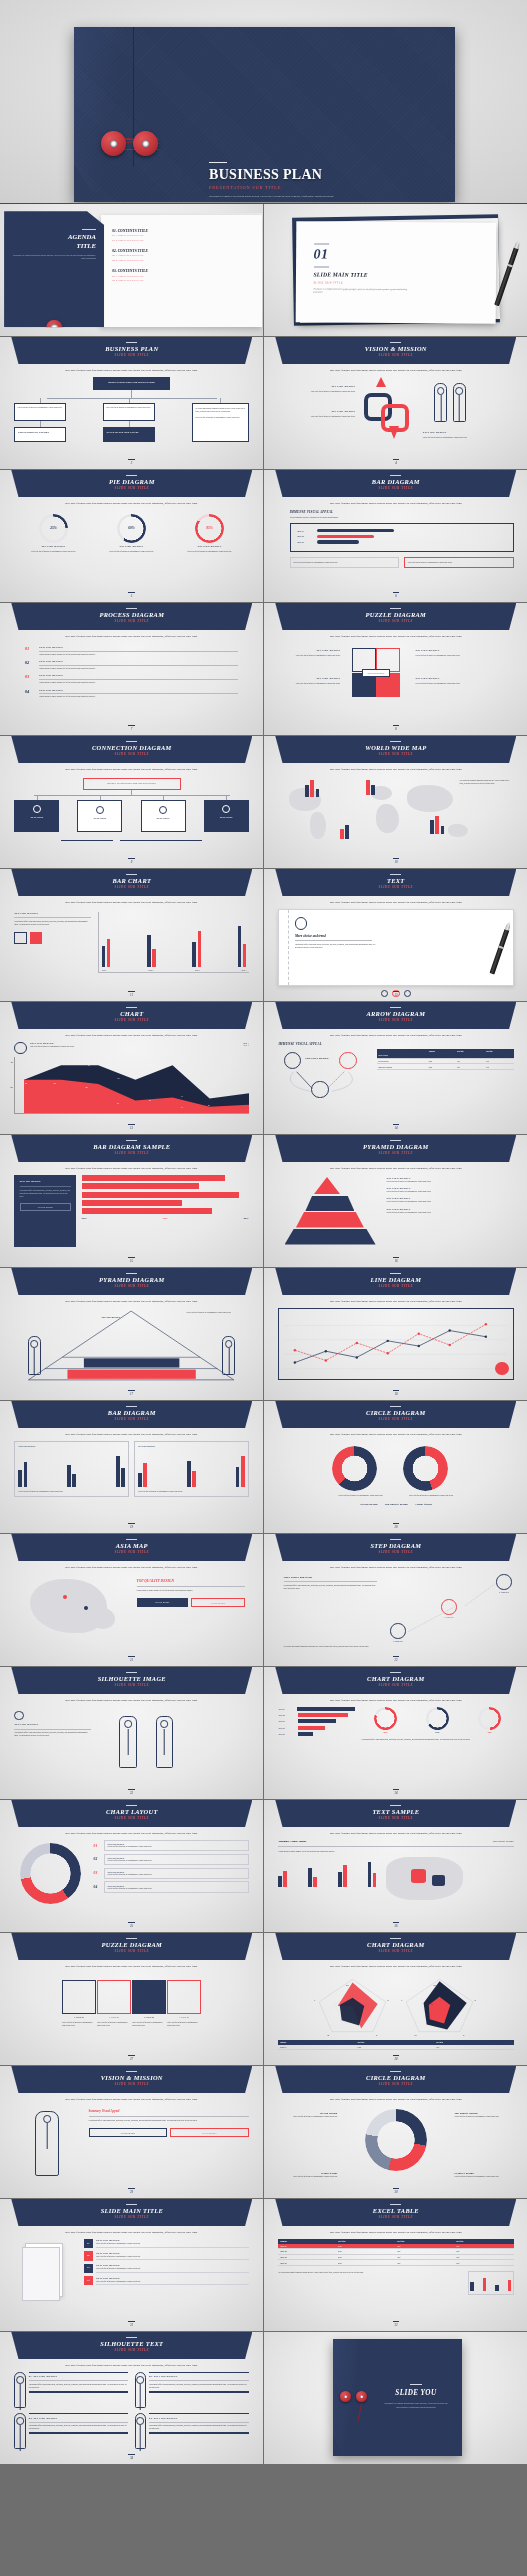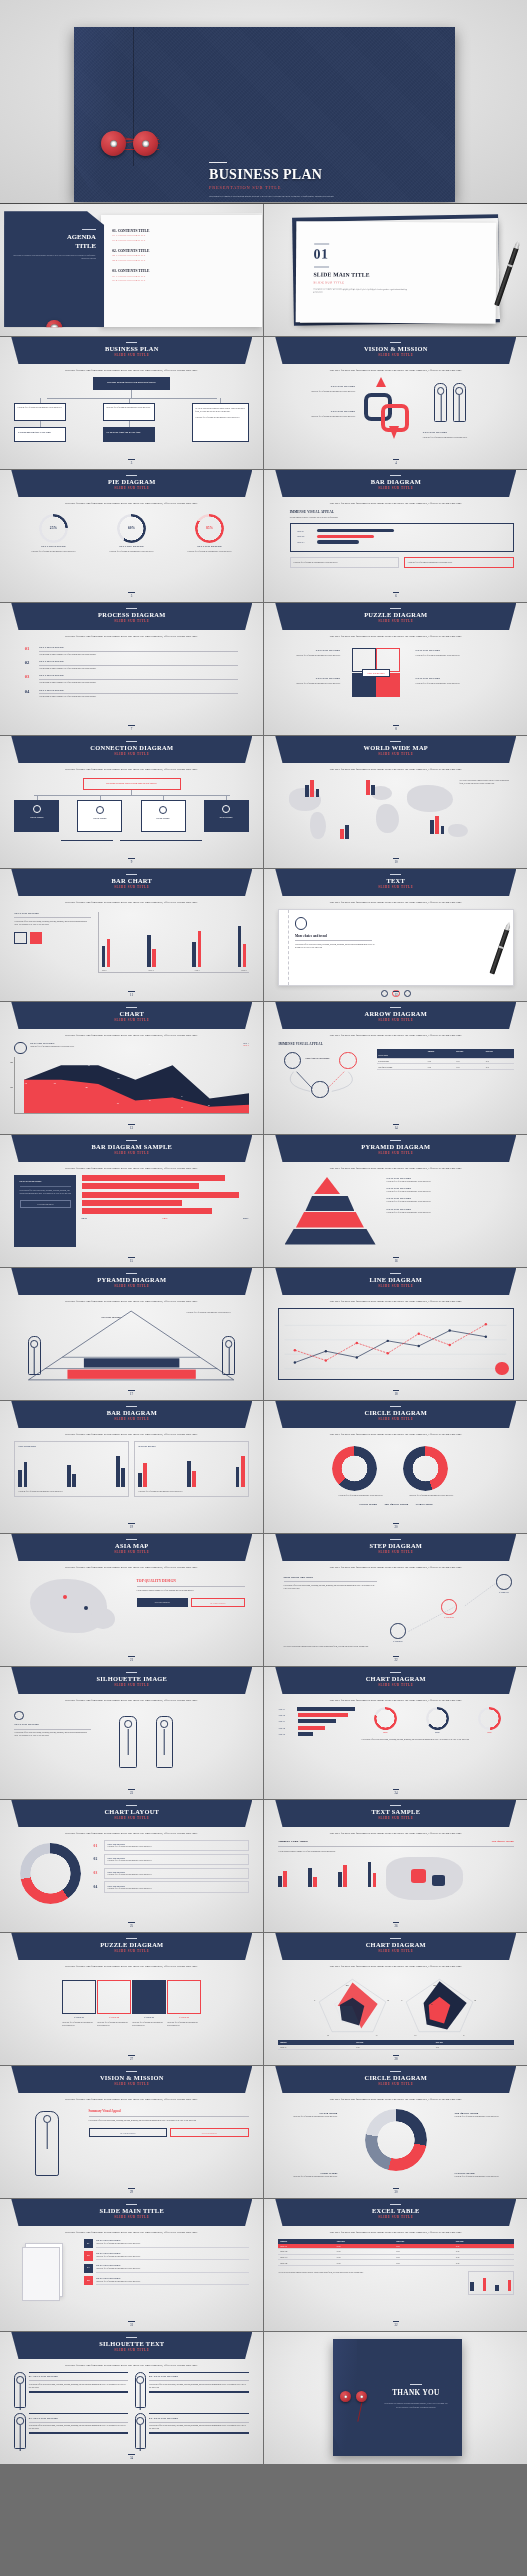--- a/index.html
+++ b/index.html
@@ -80,21 +80,21 @@
   .hero-sub {
     color: #e0555a; font-size: 4.4px; letter-spacing: 0.8px; margin-top: 3.6px;
     font-family: "Liberation Serif", serif;
   }
   .hero-body {
     color: #b9c0d2; font-size: 2.3px; line-height: 1.75; margin-top: 3.6px;
     max-width: 155px; font-family: "Liberation Serif", serif;
   }
 
   
-  .grid { display: flex; flex-wrap: wrap; width: 528px; }
+  .grid { display: flex; flex-wrap: wrap; width: 528px; font-style: italic; }
   .cell {
     width: 264px; height: 133px; position: relative; overflow: hidden;
     background: radial-gradient(ellipse at 50% 35%, #f4f4f4 0%, #e9e9e9 55%, #d4d4d4 100%);
     border-right: 1px solid #6e6e6e;
     border-bottom: 1px solid #6e6e6e;
   }
   .cell:nth-child(even) { border-right: none; }
 
   
   .banner {
@@ -1560,21 +1560,21 @@
     </div>
 
     <div class="cell">
       <div class="ty-env">
         <div class="ty-flap"></div>
         <div style="position:absolute;left:27px;top:57px;width:1px;height:26px;background:#8f2027;transform:rotate(12deg);"></div>
         <div class="ty-btn" style="left:7.2px;top:52px;"></div>
         <div class="ty-btn" style="left:23px;top:52px;"></div>
         <div style="position:absolute;left:43px;top:45px;right:6.2px;text-align:center;">
           <div style="width:11.3px;height:0.7px;background:#d6dae6;margin:0 auto 4.1px;"></div>
-          <div style="font-size:7.2px;font-weight:bold;color:#fff;letter-spacing:0.4px;">THANK YOU</div>
+          <div style="font-size:7.2px;font-weight:bold;color:#fff;letter-spacing:0.4px;">SLIDE YOU</div>
           <div style="font-size:1.9px;color:#b4bccf;line-height:1.8;margin-top:5.2px;padding:0 7.2px;">Powerpoint is a complete presentation graphic package, it gives you everything you need to produce a professional-looking presentation</div>
         </div>
       </div>
     </div>
 
   </div>
 </div>
 
 
 </body></html>

